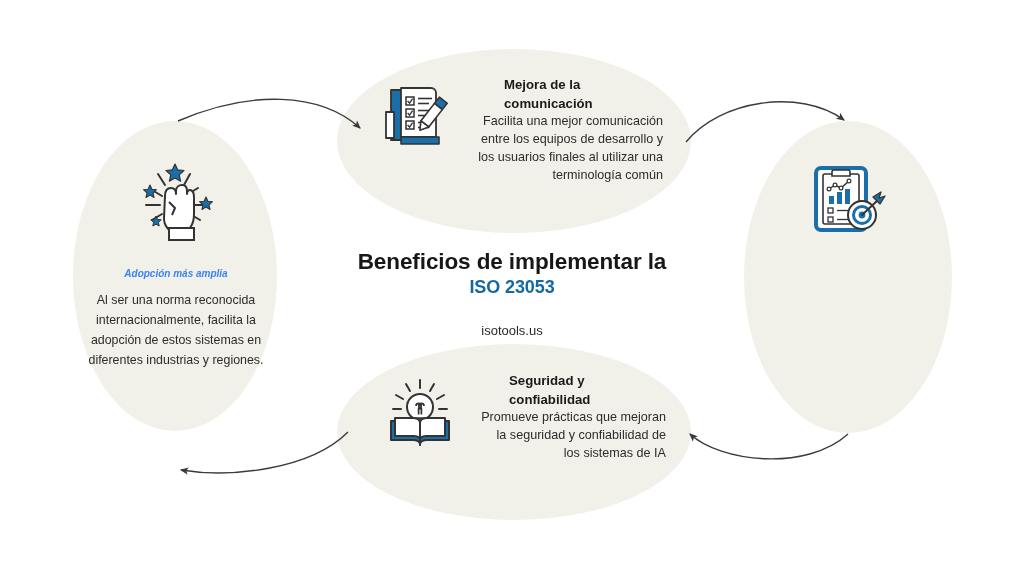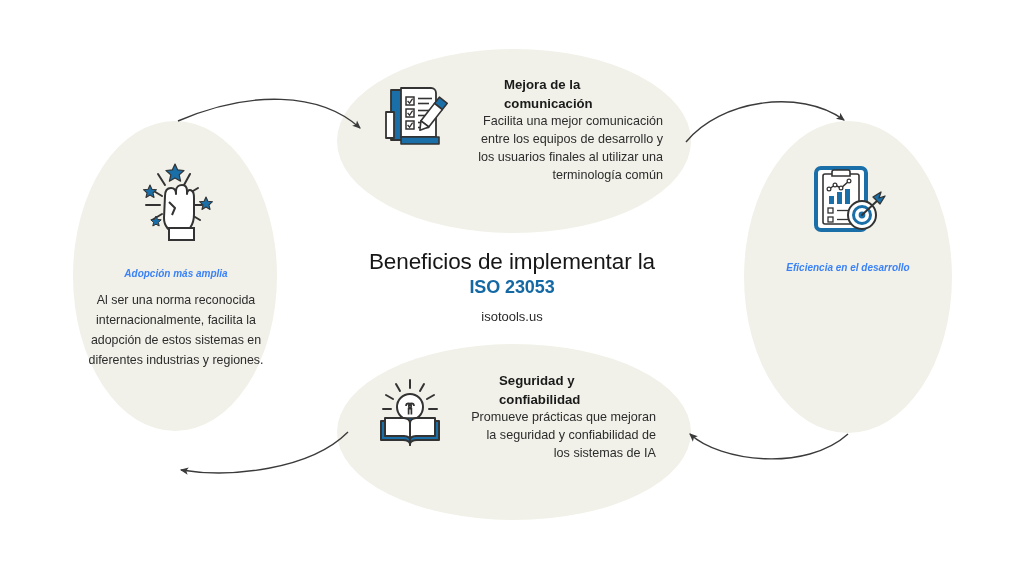--- a/index.html
+++ b/index.html
@@ -35,34 +35,34 @@
   
   #center-block {
     position: absolute;
     left: 312px;
     top: 248px;
     width: 400px;
     text-align: center;
   }
   #center-title {
     font-size: 22.5px;
-    font-weight: normal;
+    font-weight: bold;
     color: #171717;
     line-height: 1.26;
     letter-spacing: -0.1px;
   }
   #center-standard {
     font-size: 18px;
     font-weight: bold;
     color: #1469A5;
     line-height: 1.26;
     letter-spacing: -0.1px;
   }
   #center-url {
-    margin-top: 10px;
+    margin-top: 24px;
     font-size: 13px;
     color: #2a2a2a;
     font-weight: normal;
   }
 
   
   .vcard {
     position: absolute;
     text-align: center;
   }
@@ -108,21 +108,21 @@
     line-height: 1.42;
     padding-left: 32px;
   }
   .hcard .card-body {
     font-size: 12.6px;
     color: #2c2c2c;
     line-height: 1.42;
     text-align: right;
   }
   #card-top    { left: 383px; top: 76px;  width: 280px; }
-  #card-bottom { left: 376px; top: 372px; width: 280px; }
+  #card-bottom { left: 386px; top: 372px; width: 280px; }
 
   svg { display: block; }
 </style>
 </head>
 <body>
 
 <div id="canvas">
 
   <div class="ellipse" id="ellipse-left"></div>
   <div class="ellipse" id="ellipse-right"></div>
@@ -207,21 +207,20 @@
         <line x1="33" y1="59.5" x2="50" y2="59.5" stroke="#333" stroke-width="1.3"></line>
 
         <circle cx="58" cy="55" r="14" fill="#fff" stroke="#333" stroke-width="2"></circle>
         <circle cx="58" cy="55" r="8.5" fill="#fff" stroke="#1A6FA8" stroke-width="3"></circle>
         <circle cx="58" cy="55" r="3.4" fill="#1A6FA8"></circle>
 
         <line x1="58" y1="55" x2="74" y2="40" stroke="#333" stroke-width="2" stroke-linecap="round"></line>
         <path d="M69,37 l8,-5 l-2,6 l6,-2 l-5,8 z" fill="#1A6FA8" stroke="#333" stroke-width="1.3" stroke-linejoin="round"></path>
       </svg>
     </div>
-    <div class="card-title">Eficiencia en el desarrollo</div>
   </div>
 
   <div class="hcard" id="card-top">
     <div class="icon-wrap">
       <svg width="66" height="70" viewBox="0 0 66 70">
 
         <path d="M8,8 h12 v50 h-12 z" fill="#1A6FA8" stroke="#333" stroke-width="1.8" stroke-linejoin="round"></path>
 
         <path d="M3,30 h8 v26 h-8 z" fill="#fff" stroke="#333" stroke-width="1.8" stroke-linejoin="round"></path>
 

